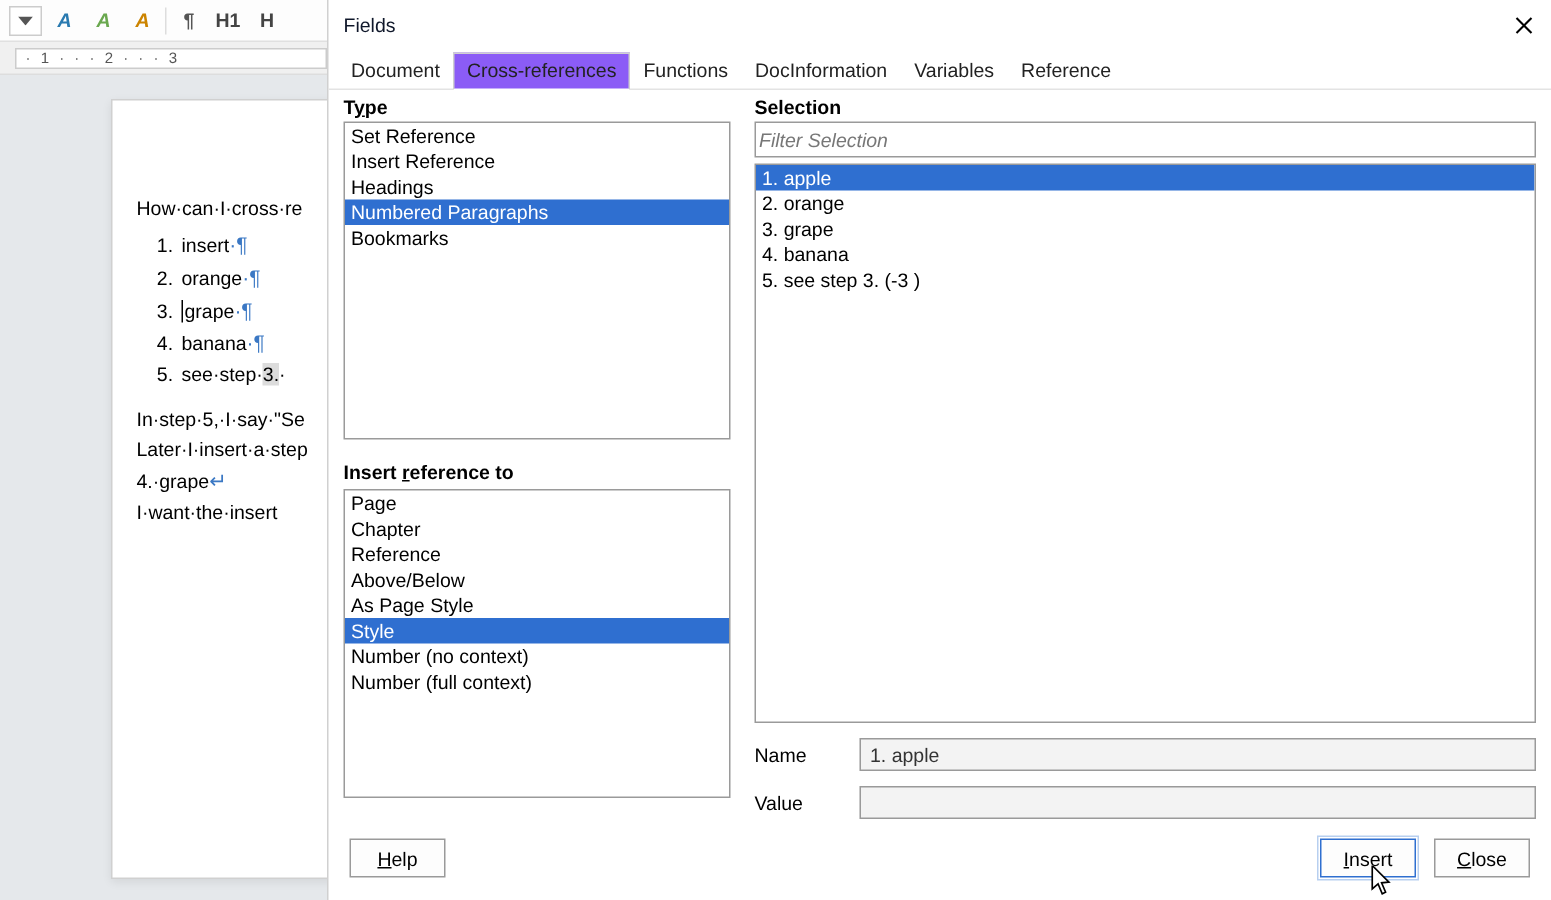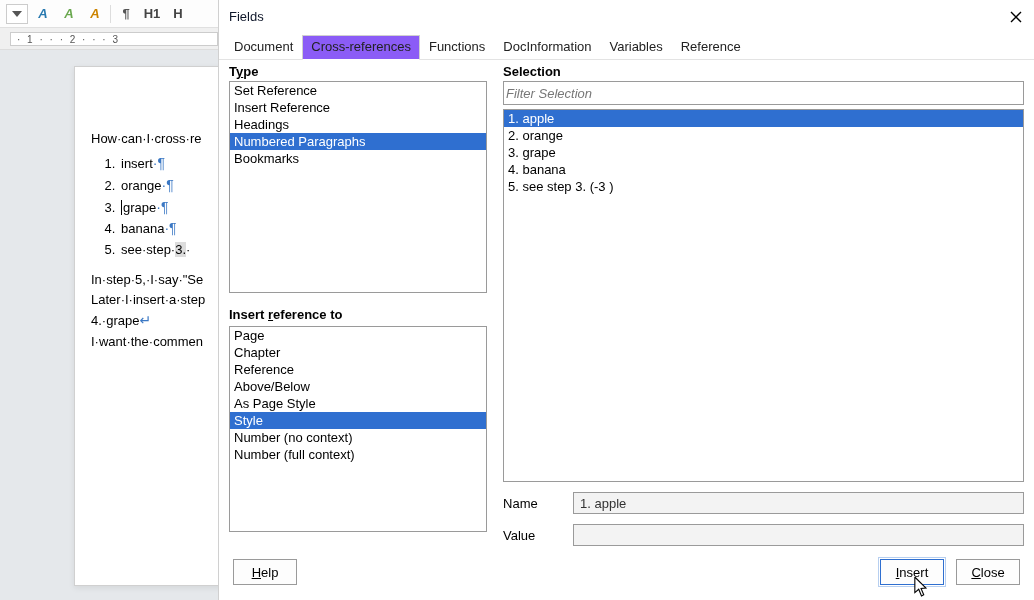--- a/index.html
+++ b/index.html
@@ -102,21 +102,21 @@
     <ol class="doc-list">
       <li><span>insert</span><span class="pilcrow">·¶</span></li>
       <li><span>orange</span><span class="pilcrow">·¶</span></li>
       <li><span class="caret"></span><span>grape</span><span class="pilcrow">·¶</span></li>
       <li><span>banana</span><span class="pilcrow">·¶</span></li>
       <li><span>see·step·</span><span class="marked">3.</span><span>·</span></li>
     </ol>
     <div><span>In·step·5,·I·say·"Se</span></div>
     <div><span>Later·I·insert·a·step</span></div>
     <div><span>4.</span><span>·grape</span><span class="pilcrow">↵</span></div>
-    <div><span>I·want·the·commen</span></div>
+    <div><span>I·want·the·insert</span></div>
   </div>
 
   <div class="dialog">
     <div class="dlg-title">
       <span>Fields</span>
       <div class="close-x">
         <svg viewBox="0 0 12 12">
             <path d="M1 1 L11 11 M11 1 L1 11" stroke="#000" stroke-width="1.4"></path>
           </svg>
       </div>

